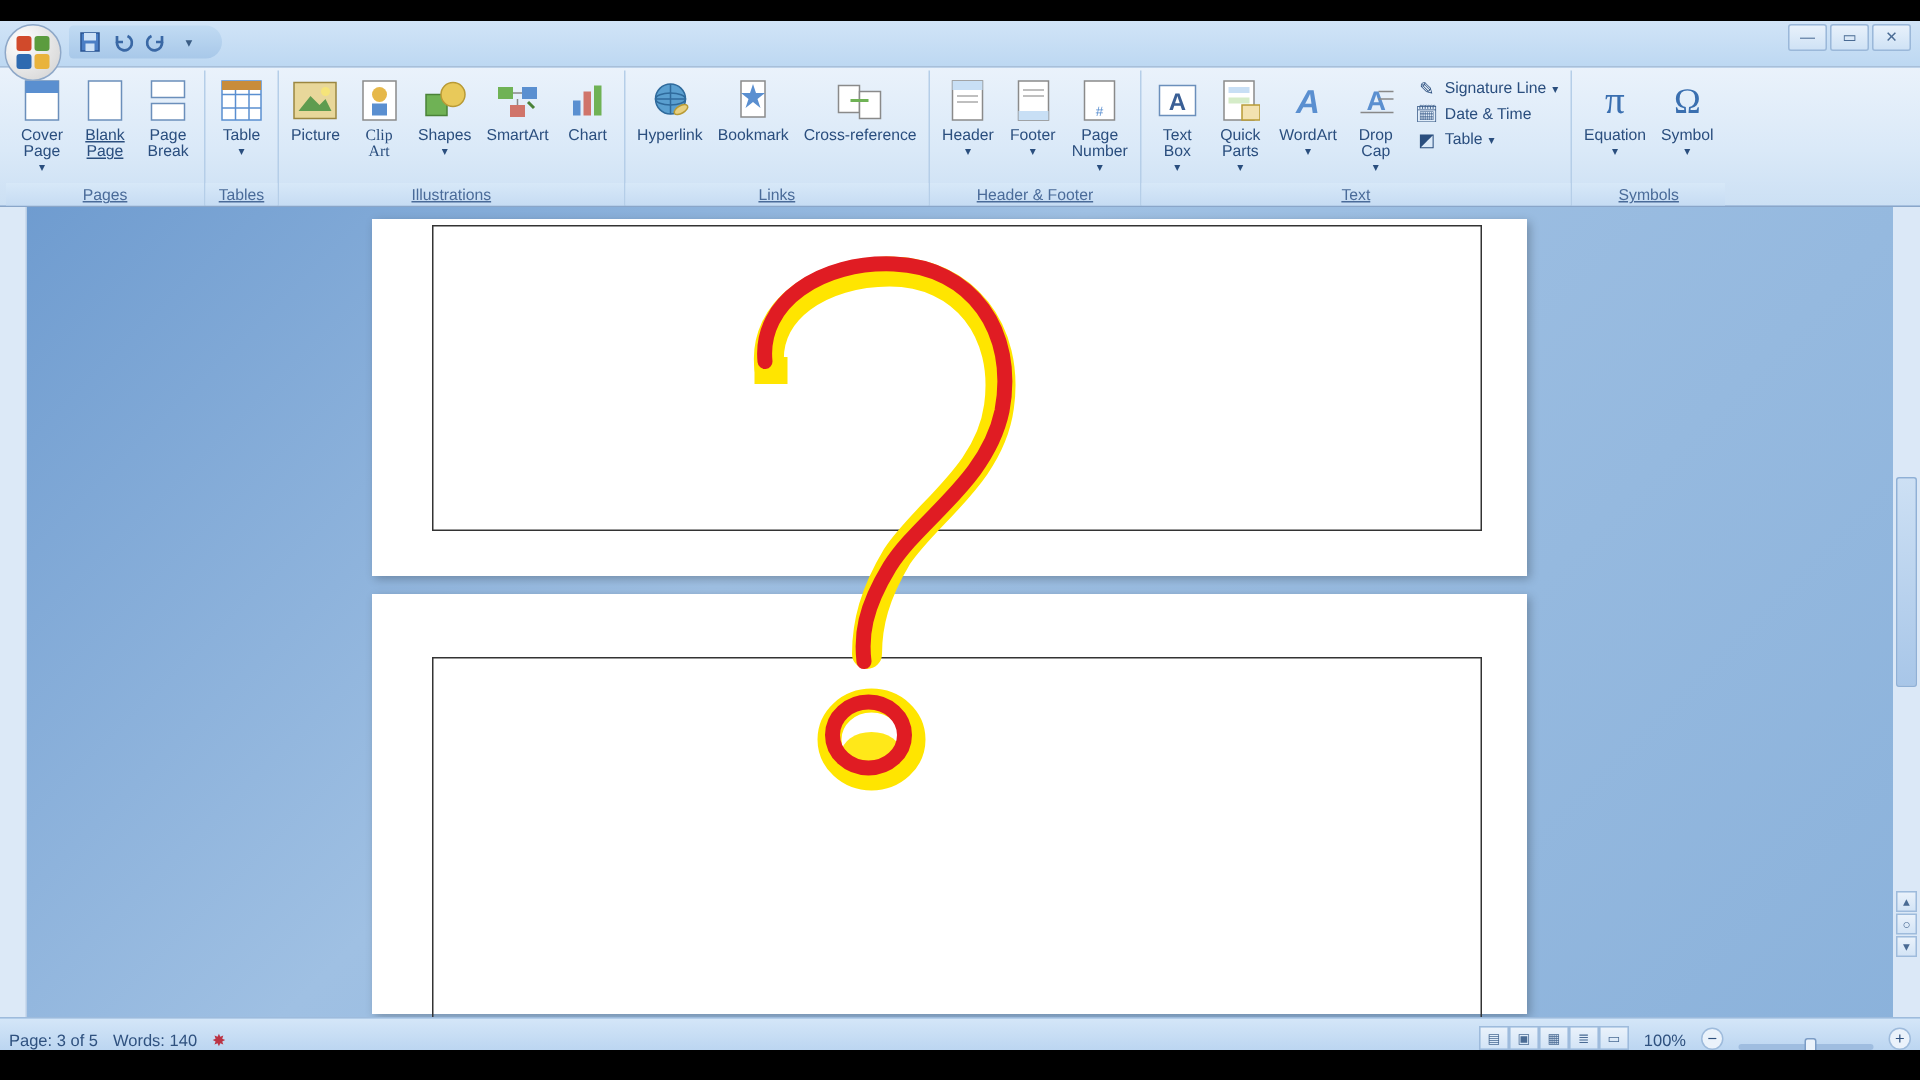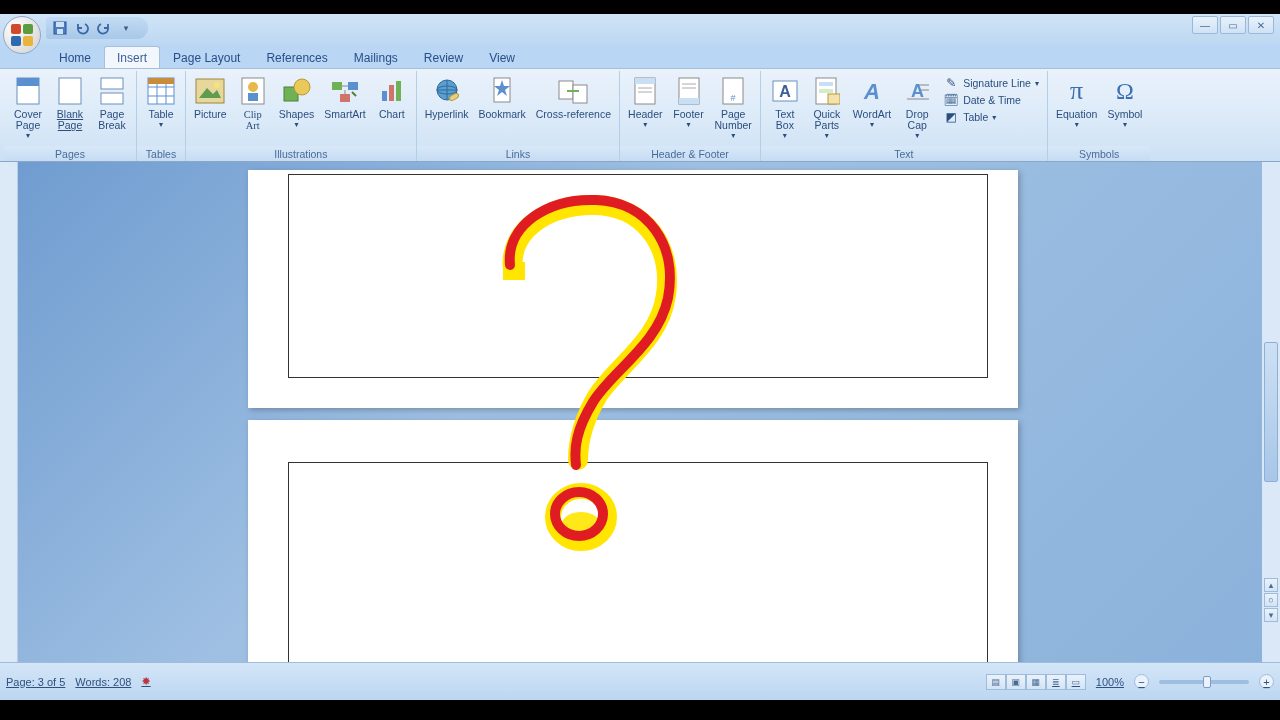--- a/index.html
+++ b/index.html
@@ -17,40 +17,40 @@
   .title-text { position: absolute; left: 50%; transform: translateX(-50%); color:#5e7ea7; font-size:12px; }
   .title-text .doc { color:#5e7ea7; }
   .winbtns { position:absolute; right:6px; top:2px; display:flex; gap:2px;}
   .winbtn { width:26px; height:18px; background:linear-gradient(#e8f1fb,#cfe2f5); border:1px solid #9bb8d9; border-radius:2px; font-size:10px; display:flex; align-items:center; justify-content:center; color:#4a6b94;}
   .tabs-row { height:24px; display:flex; align-items:flex-end; padding-left:46px; gap:0; font-size:12px; }
   .tab { padding:4px 12px 3px; color:#2a4e88; cursor:pointer; border:1px solid transparent; border-bottom:none; }
   .tab.active { background:#f2f7fd; border-color:#a8bfd9; border-radius:3px 3px 0 0; color:#3a5f95; }
   .ribbon { height:94px; background:linear-gradient(#eaf2fb,#dae9f8 60%,#cce0f4); border-top:1px solid #a8bfd9; border-bottom:1px solid #8aa6c9; display:flex; padding:2px 4px 0; }
   .group { border-right:1px solid #b5cee8; padding:2px 4px 0; display:flex; flex-direction:column; justify-content:space-between; }
   .group-items { display:flex; gap:2px; align-items:flex-start; }
-  .grp-label { text-align:center; font-size:10.5px; color:#4a6b99; padding:2px 0 1px; background:linear-gradient(#d7e8f8,#c6dcf3); margin:0 -4px; }
+  .grp-label { text-align:center; font-size:10.5px; color:#4a6b99; padding:2px 0 1px; background:linear-gradient(#d7e8f8,#c6dcf3); margin:0 -4px;text-decoration:underline; }
   .rbtn { display:flex; flex-direction:column; align-items:center; justify-content:flex-start; min-width:40px; padding:2px 4px; gap:2px; border-radius:3px; }
   .rbtn .lbl { font-size:10.5px; color:#2a4e7e; text-align:center; line-height:11px; }
   .rbtn .caret { font-size:8px; color:#2a4e7e; margin-top:-2px; }
   .ico { width:32px; height:32px; display:flex; align-items:center; justify-content:center; font-size:20px; }
   .tri-small { display:flex; flex-direction:column; gap:1px; padding:2px 4px;}
   .tri-small .row { display:flex; align-items:center; gap:4px; font-size:10.5px; color:#2a4e7e; white-space:nowrap;}
   .tri-small .row .mi { width:16px; height:16px; display:inline-flex; align-items:center; justify-content:center; font-size:12px;}
   .doc-area { flex:1; background:linear-gradient(135deg,#6e9bcf 0%,#9fc0e3 40%,#8bb2db 100%); position:relative; overflow:hidden; }
   .ruler-v { position:absolute; top:0; left:0; bottom:0; width:18px; background:#dce9f7; border-right:1px solid #b9cee6; }
   .scroll-v { position:absolute; top:0; right:0; bottom:0; width:18px; background:#dbe8f7; }
   .scroll-thumb { position:absolute; right:2px; width:14px; background:linear-gradient(#cde0f4,#a8c6e8); border:1px solid #8fb0d6; border-radius:2px; }
   .page { position:absolute; left:248px; width:770px; background:#fff; box-shadow:2px 2px 6px rgba(0,0,0,.25); }
   .page.p1 { top:8px; height:238px; }
   .page.p2 { top:258px; height:280px; }
   .page-inner { position:absolute; border:1px solid #333; }
   .p1 .page-inner { top:4px; left:40px; right:30px; bottom:30px; }
   .p2 .page-inner { top:42px; left:40px; right:30px; bottom:-100px; }
   .annot { position:absolute; left:248px; top:8px; width:770px; height:530px; pointer-events:none; }
-  .statusbar { height:38px; background:linear-gradient(#d4e6f8,#bcd6f1); border-top:1px solid #9ebbdc; display:flex; align-items:center; font-size:11px; color:#2f517f; padding:0 6px; gap:10px;text-decoration:underline; }
+  .statusbar { height:22px; background:linear-gradient(#d4e6f8,#bcd6f1); border-top:1px solid #9ebbdc; display:flex; align-items:flex-end; font-size:11px; color:#2f517f; padding:0 6px; gap:10px; }
   .statusbar .spacer { flex:1; }
   .viewbtns { display:flex; gap:0; }
   .vb { width:20px; height:16px; border:1px solid #9ebbdc; background:linear-gradient(#eaf2fb,#d3e4f6); display:flex; align-items:center; justify-content:center; font-size:9px; color:#4a6b94;}
   .zoomslider { width:90px; height:4px; background:#9fbde0; position:relative; border-radius:2px;}
   .zoomslider .knob{ position:absolute; left:44px; top:-4px; width:8px; height:12px; background:#eaf2fb; border:1px solid #7b9cc5; border-radius:2px;}
   .zbtn { width:15px; height:15px; border:1px solid #9ebbdc; border-radius:8px; display:flex; align-items:center; justify-content:center; background:#eaf2fb; font-size:11px;}
   svg.icon { display:block; }
 </style>
 </head>
 <body>
@@ -89,29 +89,20 @@
         </div>
       <div class="qbtn" style="font-size:9px;">▾</div>
     </div>
     <div class="winbtns">
       <div class="winbtn">—</div>
       <div class="winbtn">▭</div>
       <div class="winbtn">✕</div>
     </div>
   </div>
 
-  <div class="tabs-row">
-    <div class="tab">Home</div>
-    <div class="tab active">Insert</div>
-    <div class="tab">Page Layout</div>
-    <div class="tab">References</div>
-    <div class="tab">Mailings</div>
-    <div class="tab">Review</div>
-    <div class="tab">View</div>
-  </div>
 
   <div class="ribbon">
 
     <div class="group">
       <div class="group-items">
         <div class="rbtn">
             <div class="ico">
               <svg width="26" height="30">
                 <rect x="2" y="2" width="22" height="26" fill="#fff" stroke="#6b8fbb"></rect>
                 <rect x="2" y="2" width="22" height="8" fill="#5a8fd0"></rect>
@@ -410,21 +401,21 @@
       <ellipse cx="333" cy="347" rx="28" ry="26" fill="none" stroke="#ffe500" stroke-width="16"></ellipse>
       <ellipse cx="333" cy="356" rx="20" ry="14" fill="#ffe500" opacity="0.9"></ellipse>
 
       <path d="M 262 95 C 258 55, 300 28, 348 30 C 400 32, 430 75, 420 128 C 410 175, 365 200, 345 232 C 328 260, 326 278, 328 295" fill="none" stroke="#e01c23" stroke-width="10" stroke-linecap="round"></path>
       <ellipse cx="331" cy="344" rx="24" ry="22" fill="none" stroke="#e01c23" stroke-width="10"></ellipse>
     </svg>
   </div>
 
   <div class="statusbar">
     <span>Page: 3 of 5</span>
-    <span>Words: 208</span>
+    <span>Words: 140</span>
     <span style="color:#b34;">✸</span>
     <div class="spacer"></div>
     <div class="viewbtns">
       <div class="vb">▤</div>
       <div class="vb">▣</div>
       <div class="vb">▦</div>
       <div class="vb">≣</div>
       <div class="vb">▭</div>
     </div>
     <span>100%</span>

